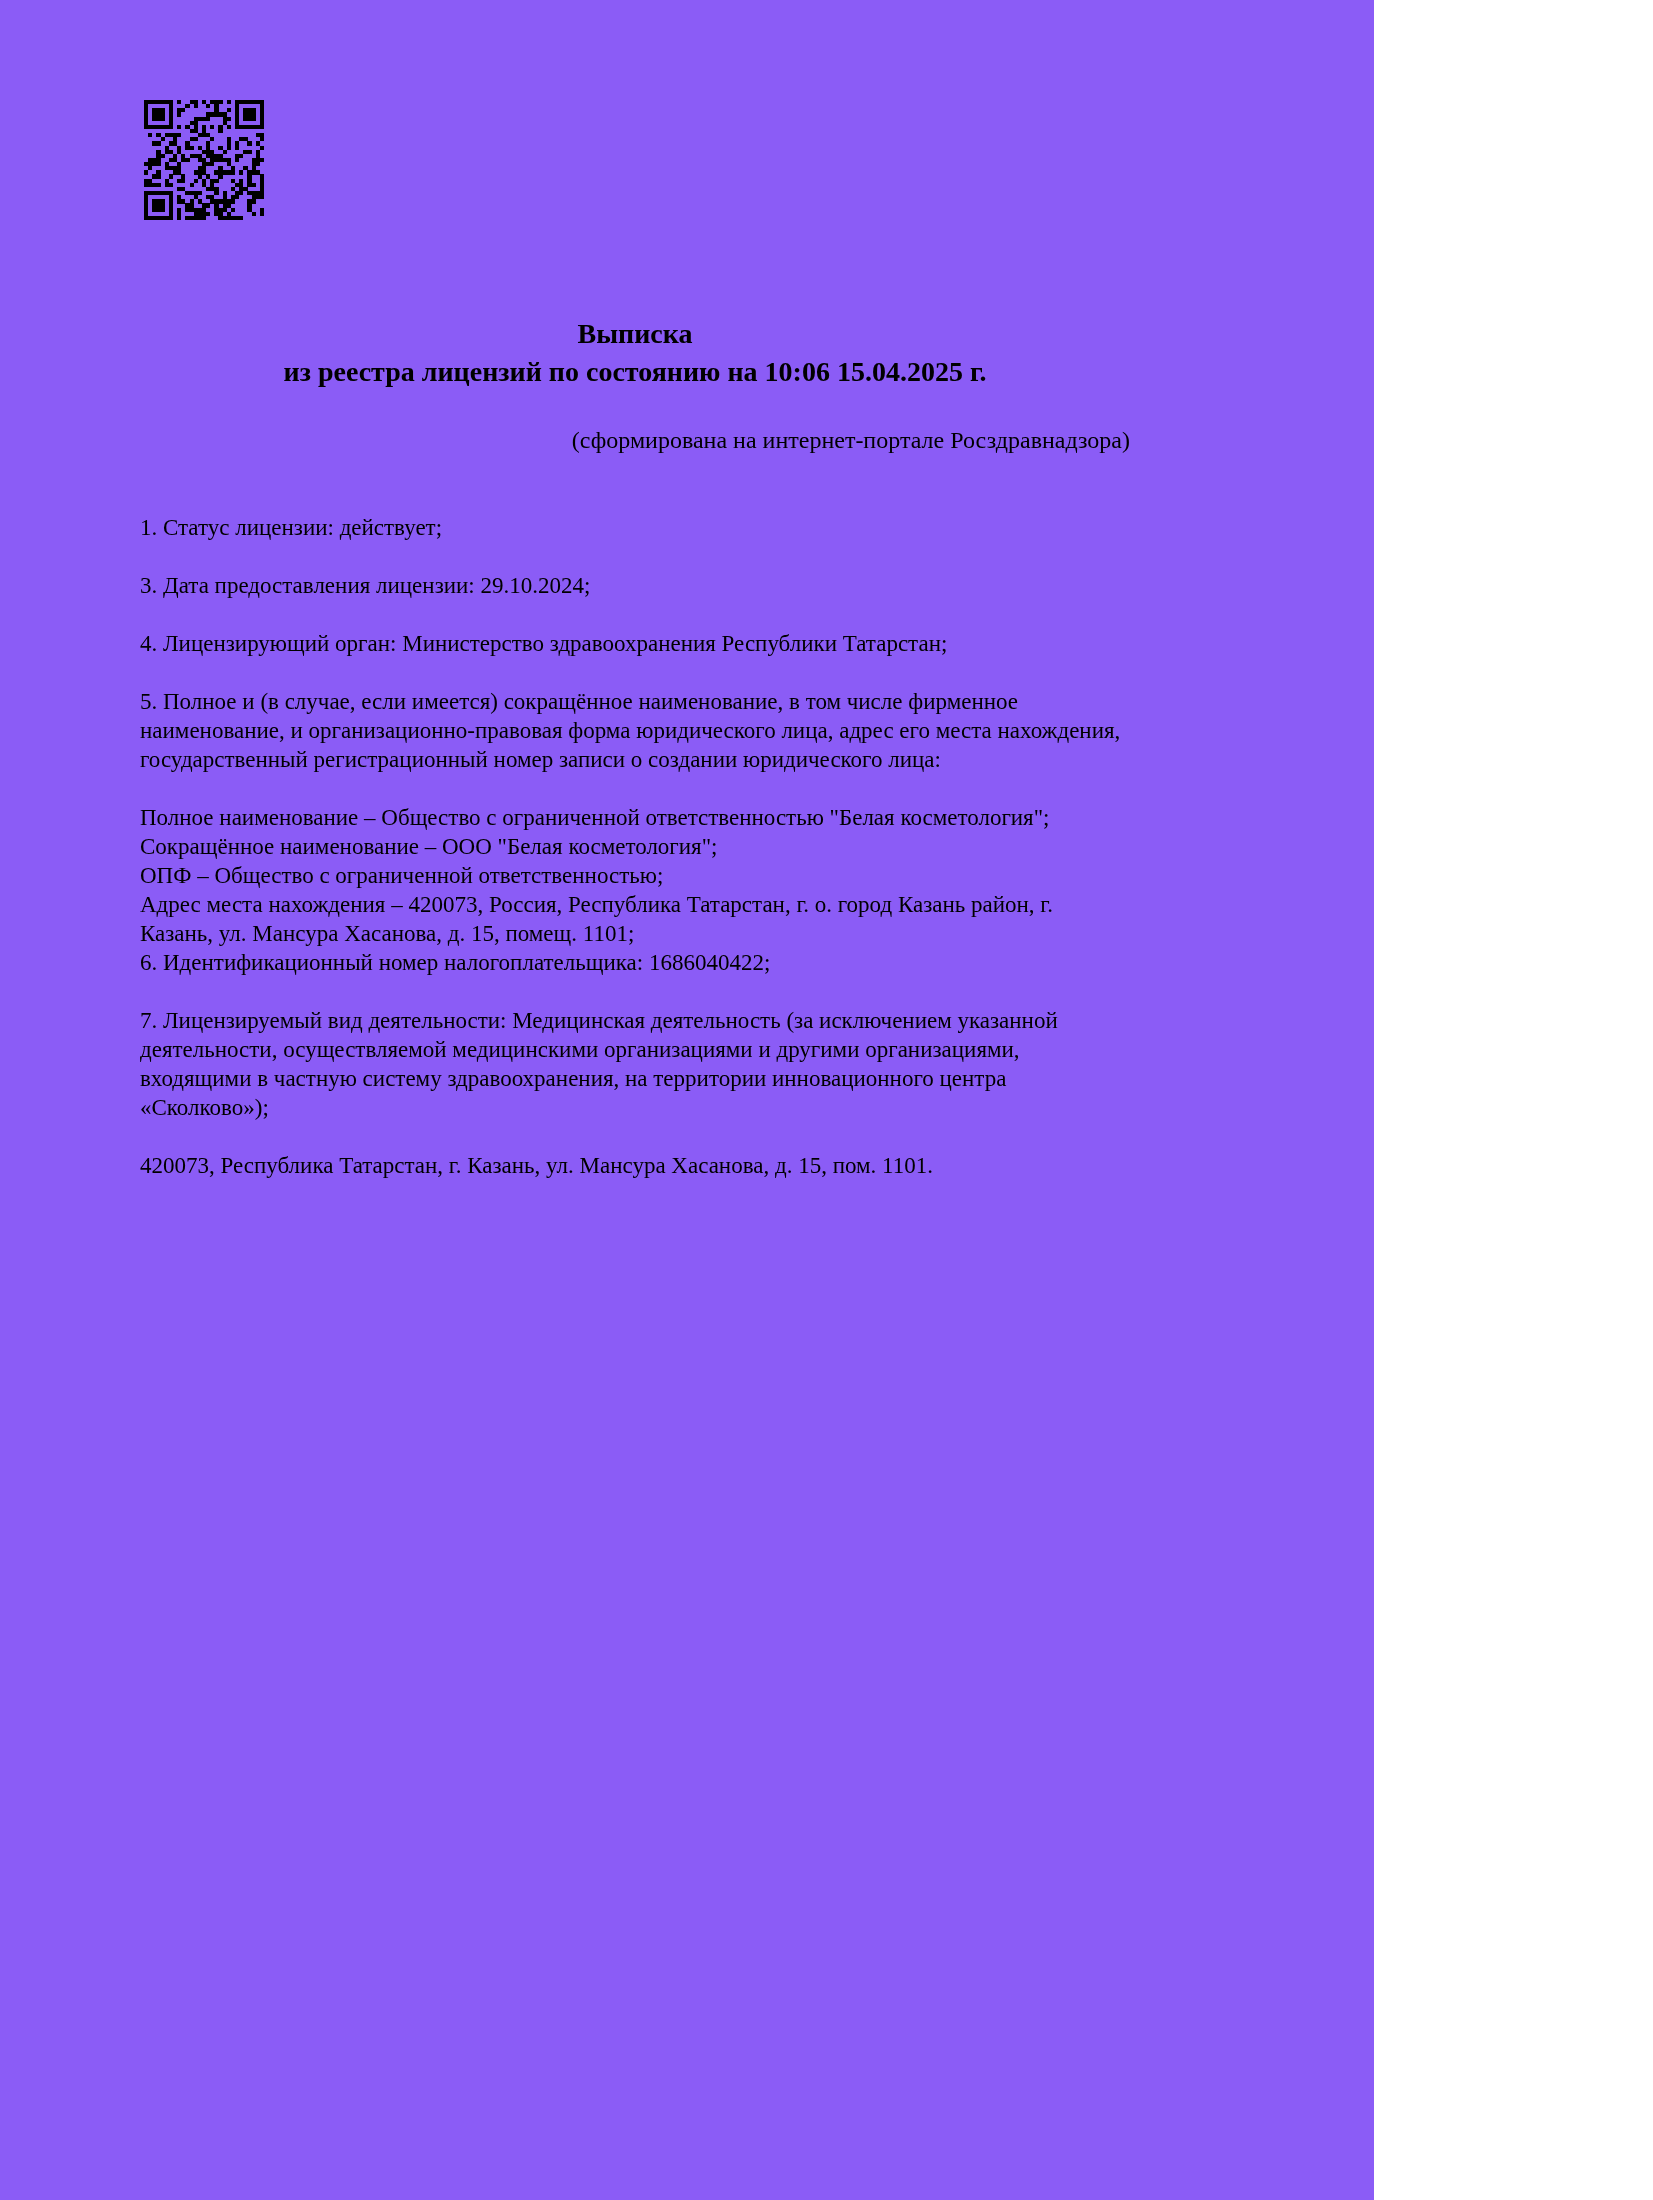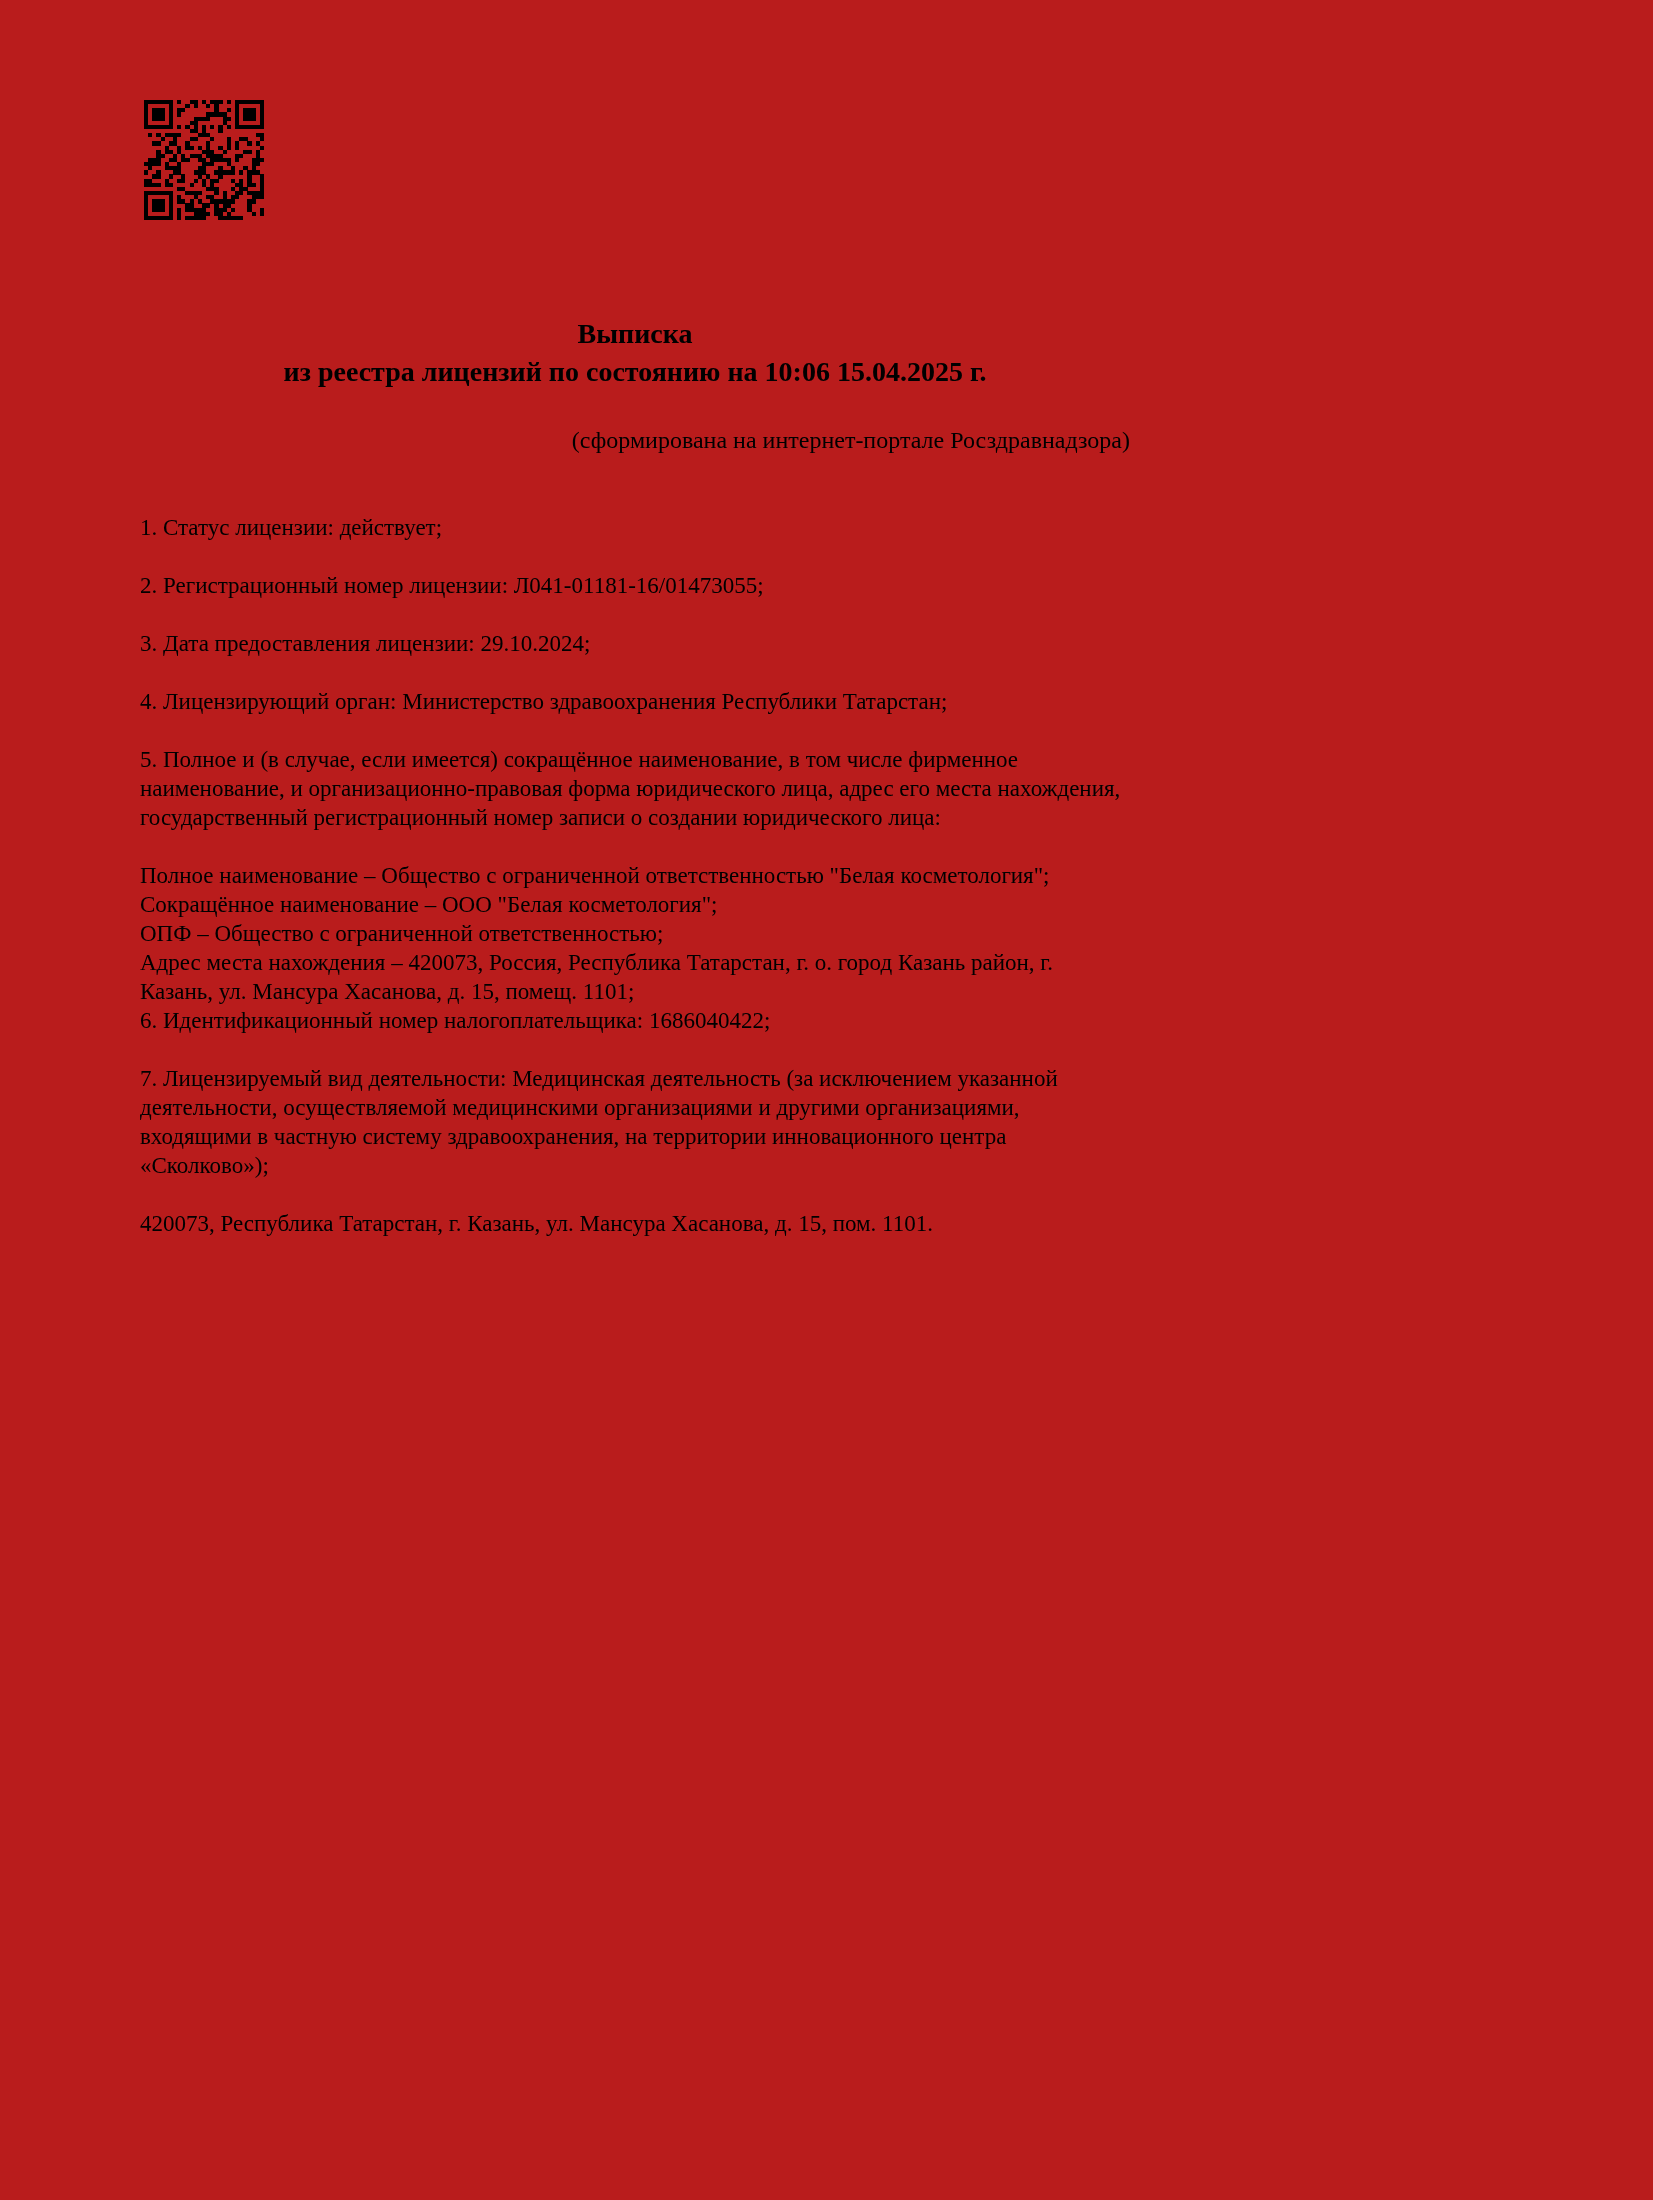--- a/index.html
+++ b/index.html
@@ -2,23 +2,23 @@
 <html><head>
 <meta charset="utf-8">
 <style>
   html, body {
     margin: 0;
     padding: 0;
     background: #ffffff;
   }
   .page {
     position: relative;
-    width: 1653px;
+    width: 1374px;
     height: 2200px;
-    background: #b91c1c;
+    background: #8b5cf6;
     color: #000000;
     font-family: "Liberation Serif", serif;
     overflow: hidden;
   }
   .content {
     position: absolute;
     left: 140px;
     top: 0;
     width: 990px;
   }
@@ -454,21 +454,20 @@
 
     <div class="doc-title">
       <div>Выписка</div>
       <div>из реестра лицензий по состоянию на 10:06 15.04.2025 г.</div>
     </div>
 
     <div class="doc-subtitle">(сформирована на интернет-портале Росздравнадзора)</div>
 
     <div class="body-text">
       <p>1. Статус лицензии: действует;</p>
-      <p>2. Регистрационный номер лицензии: Л041-01181-16/01473055;</p>
       <p>3. Дата предоставления лицензии: 29.10.2024;</p>
       <p>4. Лицензирующий орган: Министерство здравоохранения Республики Татарстан;</p>
       <p>5. Полное и (в случае, если имеется) сокращённое наименование, в том числе фирменное наименование, и организационно-правовая форма юридического лица, адрес его места нахождения, государственный регистрационный номер записи о создании юридического лица:</p>
 
       <p class="tight">Полное наименование – Общество с ограниченной ответственностью "Белая косметология";</p>
       <p class="tight">Сокращённое наименование – ООО "Белая косметология";</p>
       <p class="tight">ОПФ – Общество с ограниченной ответственностью;</p>
       <p class="tight">Адрес места нахождения – 420073, Россия, Республика Татарстан, г. о. город Казань район, г. Казань, ул. Мансура Хасанова, д. 15, помещ. 1101;</p>
 
       <p>6. Идентификационный номер налогоплательщика: 1686040422;</p>

